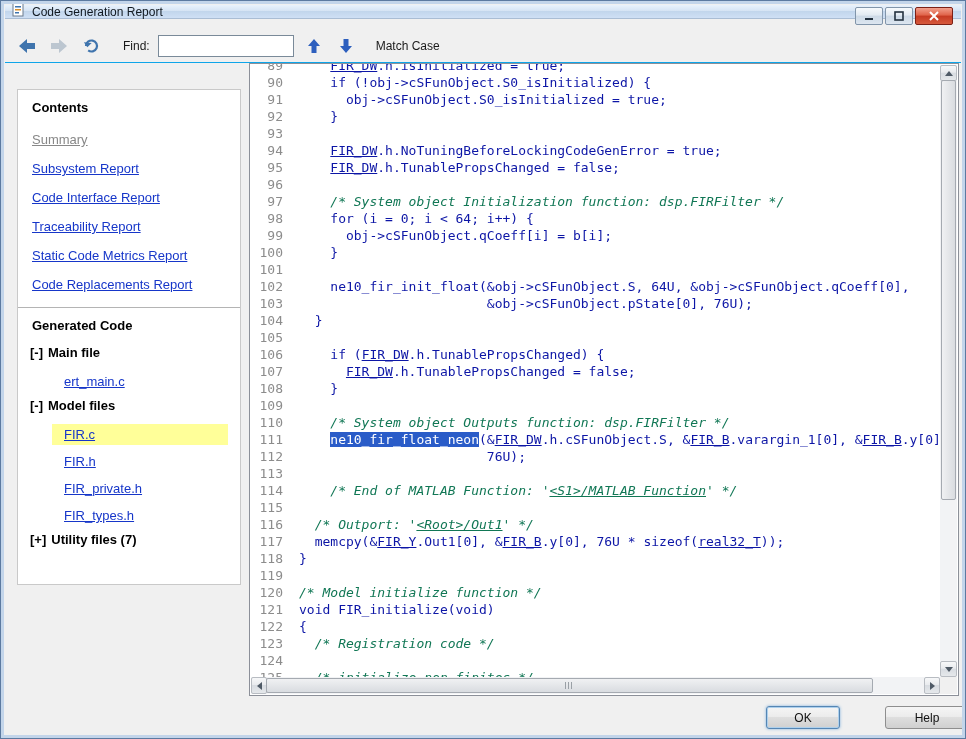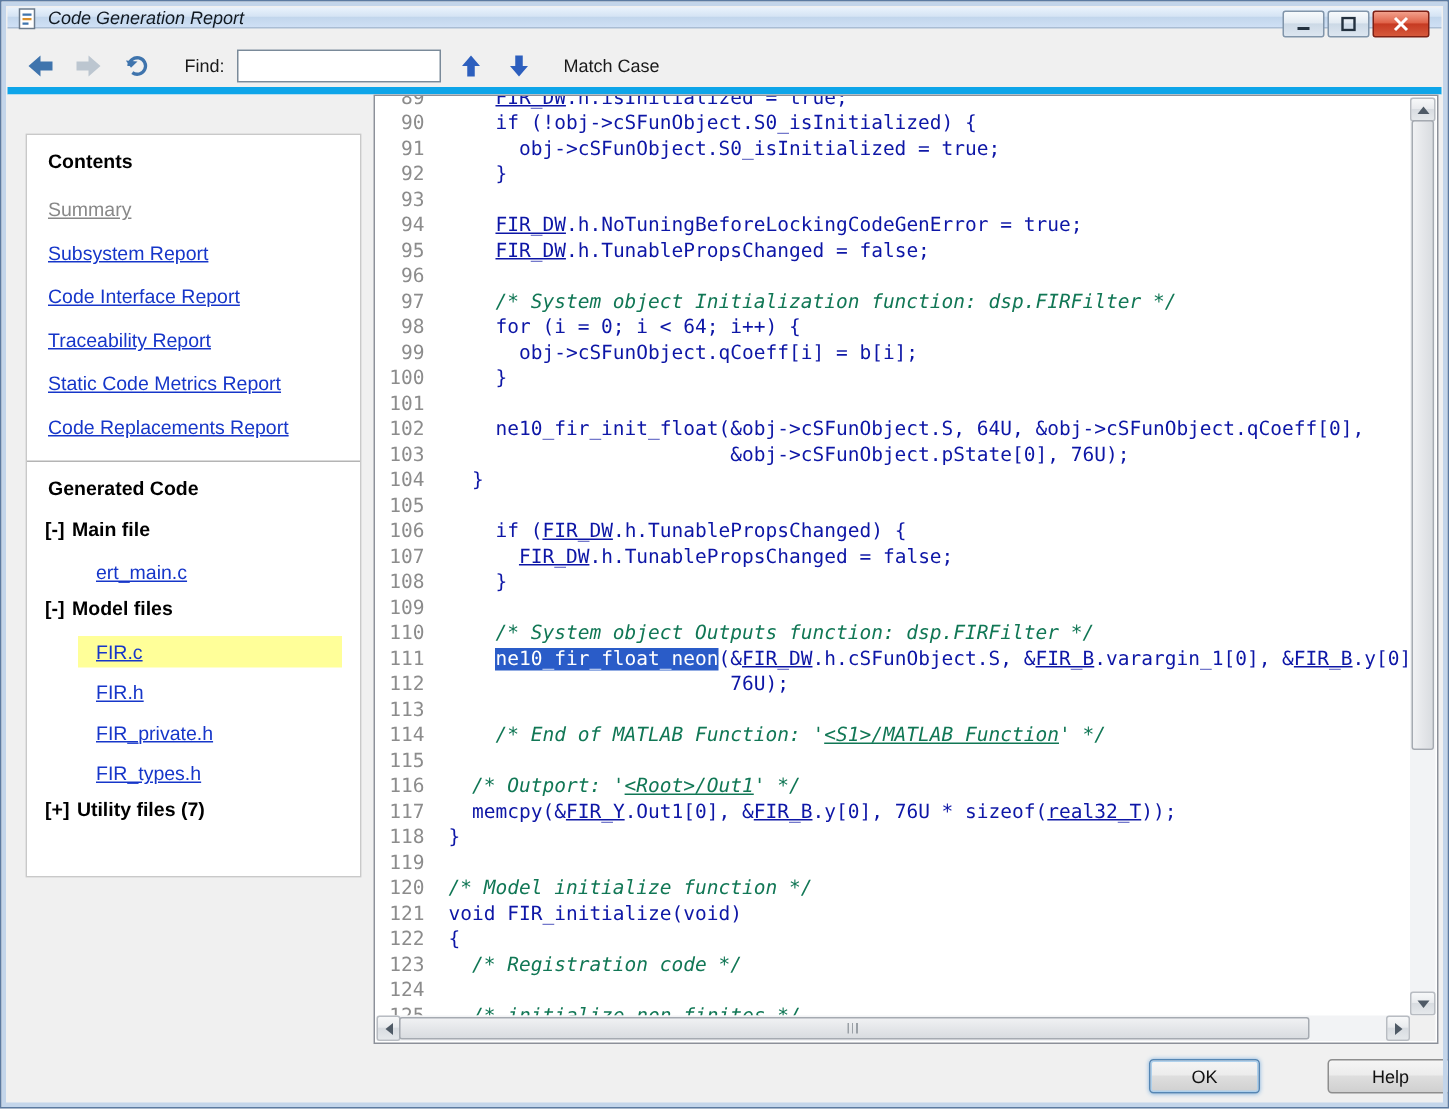--- a/index.html
+++ b/index.html
@@ -6,31 +6,31 @@
     --code-text:#0d16a6; --comment:#117755; --hl-bg:#2a5cc8; --hl-text:#ffffff;
     --link:#1636c9; --visited:#888888; --sel-bg:#ffff99; --lnum:#8c8c8c; --close:#d9544a;
   }
   *{box-sizing:border-box;}
   body{margin:0;background:#ffffff;font-family:"Liberation Sans",sans-serif;}
   .window{position:relative;width:966px;height:739px;border:1px solid #5c7aa0;background:#f0f0f0;overflow:hidden;}
   .chrome{position:absolute;inset:0;border:3px solid #c3d5ea;pointer-events:none;z-index:40;}
   
   .titlebar{position:absolute;left:4px;top:4px;right:4px;height:14px;
     background:linear-gradient(#e9f2fc,#d5e4f4 45%,#c2d6ec 50%,#cfe0f5);
-    border-bottom:1px solid #aabdd4;display:flex;align-items:flex-start;padding:0 6px;font-style:italic;}
+    border-bottom:1px solid #aabdd4;display:flex;align-items:center;padding:0 6px;}
   .title-text{font-size:12px;color:#101820;margin-left:6px;}
   .win-controls{position:absolute;right:8px;top:2px;display:flex;gap:2px;}
   .wbtn{width:28px;height:18px;border:1px solid #8195aa;border-radius:2px;
     background:linear-gradient(#f7fafc,#e2eaf2 45%,#ccd9e6 50%,#dde6f0);
     display:flex;align-items:center;justify-content:center;cursor:pointer;}
   .wbtn.close{width:38px;border-color:#7c2015;
     background:linear-gradient(#f2a08c,#e06349 45%,#c63a22 50%,#d6593c);}
   
   .toolbar{position:absolute;left:4px;top:29px;right:4px;height:33px;background:#f0f0f0;
-    border-bottom:5px solid #0ea5e9;display:flex;align-items:center;padding:0 10px;gap:8px;}
+    border-bottom:1px solid #0ea5e9;display:flex;align-items:center;padding:0 10px;gap:8px;}
   .tb-btn{width:24px;height:24px;display:flex;align-items:center;justify-content:center;cursor:pointer;}
   .find-label{font-size:12px;color:#1a1a1a;margin-left:12px;}
   .find-input{width:136px;height:22px;border:1px solid #7a8a99;background:#fff;font-size:12px;padding:0 4px;outline:none;}
   .match-case{font-size:12px;color:#1a1a1a;margin-left:10px;cursor:pointer;}
   
   .main{position:absolute;left:4px;top:62px;right:4px;bottom:4px;background:#f0f0f0;}
   
   .sidebar{position:absolute;left:12px;top:26px;width:224px;height:496px;background:#fff;border:1px solid #c9c9c9;overflow:hidden;}
   .sb-heading{font-size:13px;font-weight:bold;color:#000;margin:10px 0 0 14px;}
   .sb-links{margin-top:18px;}

